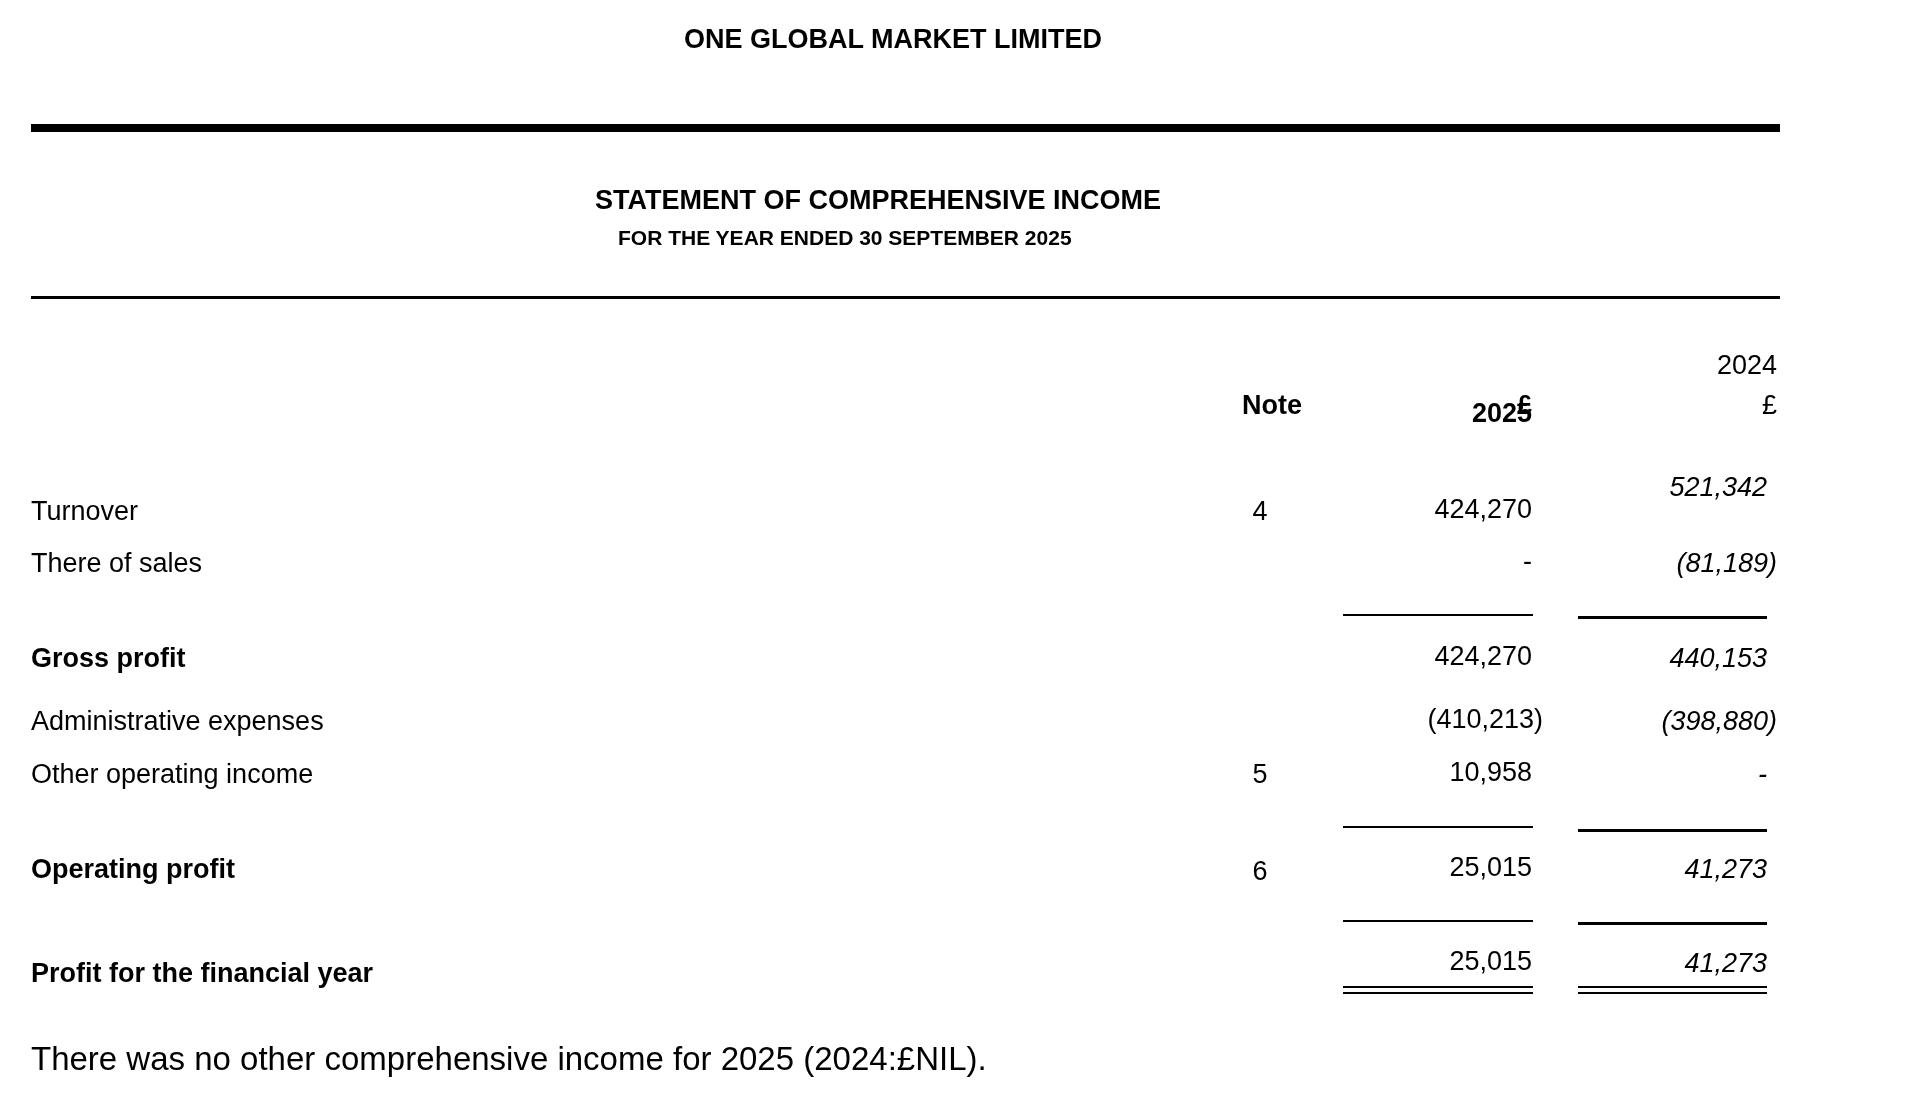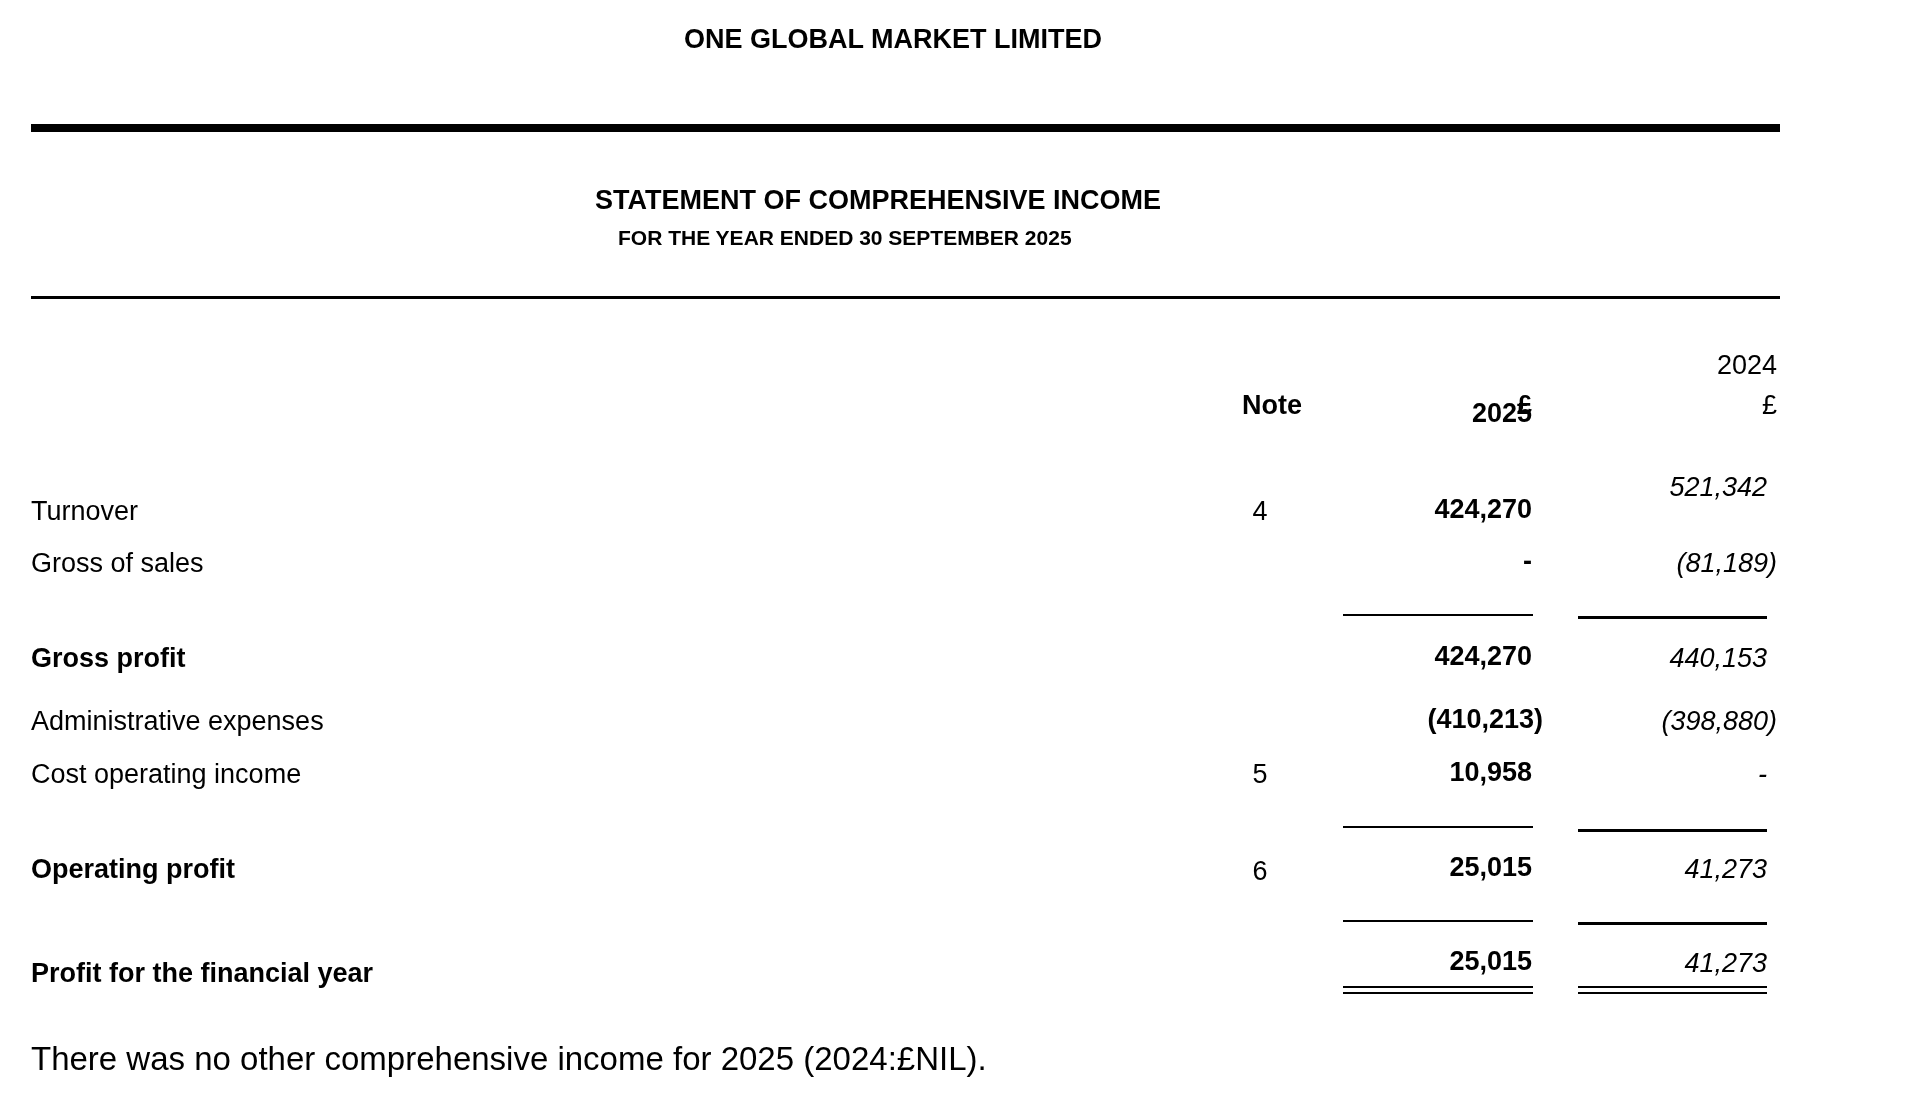--- a/index.html
+++ b/index.html
@@ -13,21 +13,21 @@
     .rule-thin { position: absolute; left: 31px; width: 1749px; top: 296px; height: 3px; background: #000; }
     .title1 { left: 595px; top: 185px; font-size: 27px; font-weight: bold; }
     .title2 { left: 618px; top: 226px; font-size: 21px; font-weight: bold; }
 
     .hdr { font-size: 27px; }
     .bold { font-weight: bold; }
     .ital { }
 
     .label { left: 31px; font-size: 27px; }
     .note { font-size: 27px; width: 60px; text-align: center; left: 1230px; }
-    .c25 { font-size: 27px; font-weight: bold; right: 388px; text-align: right; }
+    .c25 { font-size: 27px; font-weight: normal; right: 388px; text-align: right; }
     .c24 { font-size: 27px; font-style: italic; right: 143px; text-align: right; }
     .c25.paren { right: 377px; }
     .c24.paren { right: 143px; }
     .c24.np { right: 153px; }
 
     .line25 { position: absolute; left: 1343px; width: 190px; height: 2px; background: #000; }
     .line24 { position: absolute; left: 1578px; width: 189px; height: 3px; background: #000; }
     .dbl { position: absolute; height: 2px; background: #000; }
 
     .footer { left: 31px; top: 1040px; font-size: 33px; }
@@ -45,36 +45,36 @@
 <div class="abs hdr ital" style="right:143px; top:350px;">2024</div>
 <div class="abs hdr bold" style="left:1242px; top:390px;">Note</div>
 <div class="abs hdr bold" style="right:388px; top:390px;">£</div>
 <div class="abs hdr ital" style="right:143px; top:390px;">£</div>
 
 <div class="abs label" style="top:496px;">Turnover</div>
 <div class="abs note" style="top:496px;">4</div>
 <div class="abs c25" style="top:494px;">424,270</div>
 <div class="abs c24 np" style="top:472px;">521,342</div>
 
-<div class="abs label" style="top:548px;">Gross of sales</div>
+<div class="abs label" style="top:548px;">There of sales</div>
 <div class="abs c25" style="top:546px;">-</div>
 <div class="abs c24 paren" style="top:548px;">(81,189)</div>
 
 <div class="line25" style="top:614px;"></div>
 <div class="line24" style="top:616px;"></div>
 
 <div class="abs label bold" style="top:643px;">Gross profit</div>
 <div class="abs c25" style="top:641px;">424,270</div>
 <div class="abs c24 np" style="top:643px;">440,153</div>
 
 <div class="abs label" style="top:706px;">Administrative expenses</div>
 <div class="abs c25 paren" style="top:704px;">(410,213)</div>
 <div class="abs c24 paren" style="top:706px;">(398,880)</div>
 
-<div class="abs label" style="top:759px;">Cost operating income</div>
+<div class="abs label" style="top:759px;">Other operating income</div>
 <div class="abs note" style="top:759px;">5</div>
 <div class="abs c25" style="top:757px;">10,958</div>
 <div class="abs c24 np" style="top:759px;">-</div>
 
 <div class="line25" style="top:826px;"></div>
 <div class="line24" style="top:829px;"></div>
 
 <div class="abs label bold" style="top:854px;">Operating profit</div>
 <div class="abs note" style="top:856px;">6</div>
 <div class="abs c25" style="top:852px;">25,015</div>

